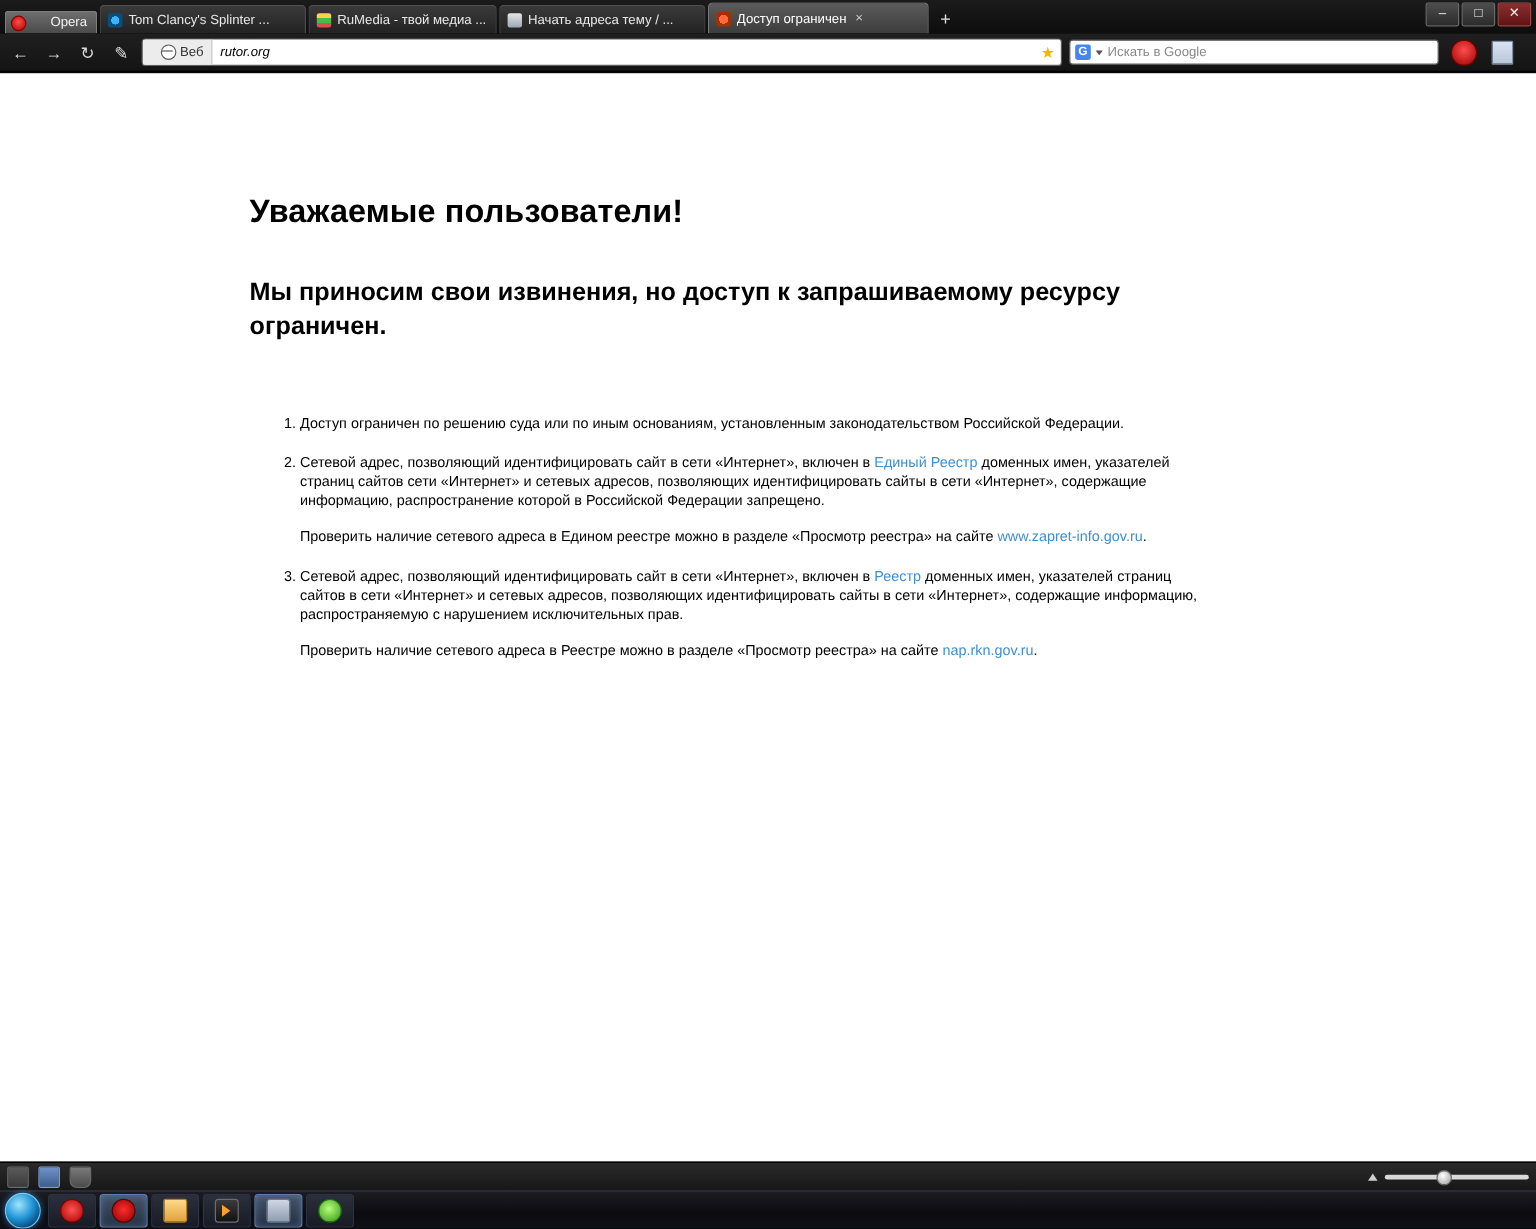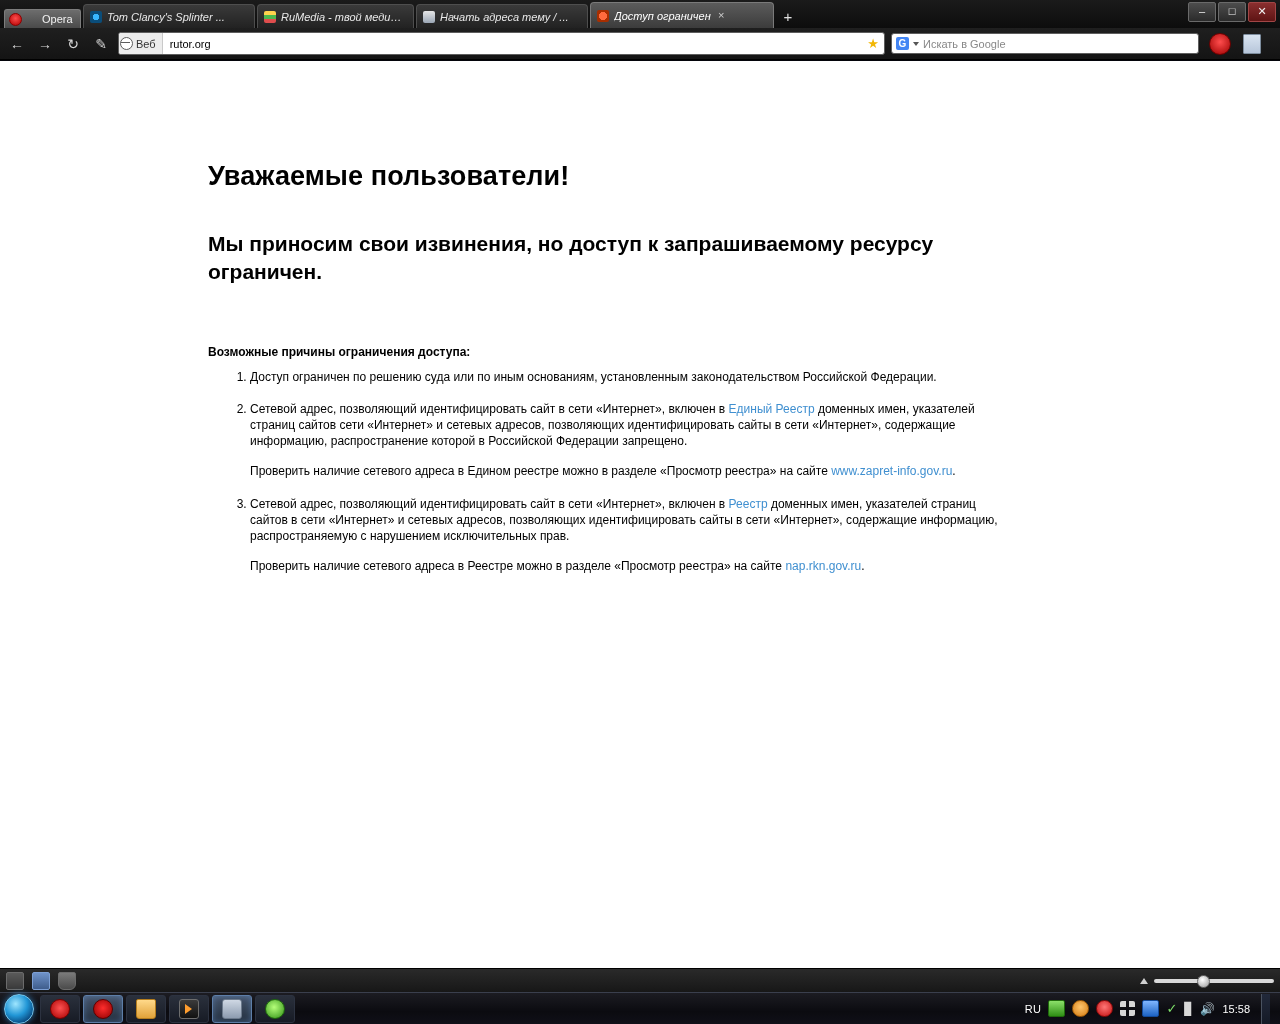--- a/index.html
+++ b/index.html
@@ -111,21 +111,21 @@
   }
   .tab .favicon {
     width: 12px; height: 12px;
     flex: 0 0 auto;
     border-radius: 2px;
   }
   .fav-splinter { background: radial-gradient(circle at 50% 50%, #37b6ff 0 40%, #0a4d7a 41% 100%); }
   .fav-rumedia  { background: linear-gradient(#ffd24d 0 33%, #4db84d 33% 66%, #e04d4d 66% 100%); }
   .fav-forum    { background: linear-gradient(#e6e6e6, #9aa6b5); }
   .fav-blocked  { background: radial-gradient(circle at 50% 50%, #ff6a3d 0 45%, #a82e00 46% 100%); }
-  .tab .label { overflow: hidden; text-overflow: ellipsis; font-style: italic; }
+  .tab .label { overflow: hidden; text-overflow: ellipsis; }
   .tab .tab-close {
     width: 11px; height: 11px;
     color: #cfcfcf;
     font-size: 11px;
     line-height: 10px;
     text-align: center;
     flex: 0 0 auto;
   }
   .newtab {
     width: 20px; height: 20px;
@@ -185,42 +185,42 @@
     display: flex;
     align-items: center;
     font-size: 11px;
     color: #111;
     overflow: hidden;
   }
   .addr-badge {
     display: flex;
     align-items: center;
     gap: 3px;
-    padding: 0 6px 0 1px;
+    padding: 0 6px 0 15px;
     height: 100%;
     background: #ececec;
     border-right: 1px solid #c9c9c9;
     color: #333;
     font-size: 11px;
   }
   .globe {
     width: 11px; height: 11px;
     border-radius: 50%;
     border: 1px solid #5c5c5c;
     background: #fff;
     position: relative;
   }
   .globe::after {
     content: "";
     position: absolute;
     left: 0; top: 4px;
     width: 9px; height: 1px;
     background: #5c5c5c;
   }
-  .addr-url { padding-left: 7px; color: #000; }
+  .addr-url { padding-left: 7px; color: #000; font-style: italic; }
   .star {
     margin-left: auto;
     margin-right: 5px;
     color: #f2b705;
     font-size: 13px;
   }
   .searchbox {
     width: 308px;
     height: 21px;
     background: #ffffff;
@@ -504,21 +504,20 @@
 
       <div class="tb-right-icon opera-round"></div>
       <div class="page-icon"></div>
     </div>
 
     <div class="page">
       <div class="content">
         <h1 class="hdr">Уважаемые пользователи!</h1>
         <h2 class="hdr2">Мы приносим свои извинения, но доступ к запрашиваемому ресурсу ограничен.</h2>
 
-        <div class="reasons-title">Возможные причины ограничения доступа:</div>
 
         <ol class="reasons">
           <li>
             <p class="para">Доступ ограничен  по решению суда или по иным основаниям, установленным законодательством Российской Федерации.</p>
           </li>
 
           <li>
             <p class="para"><span>Сетевой адрес, позволяющий идентифицировать сайт в сети «Интернет», включен в </span><a class="link" href="#">Единый Реестр</a><span> доменных имен, указателей страниц сайтов сети «Интернет» и сетевых адресов, позволяющих идентифицировать сайты в сети «Интернет», содержащие информацию, распространение которой в Российской Федерации запрещено.</span></p>
             <p class="para"><span>Проверить наличие сетевого адреса в Едином реестре можно в разделе «Просмотр реестра» на сайте </span><a class="link" href="#">www.zapret-info.gov.ru</a><span>.</span></p>
           </li>
@@ -559,27 +558,14 @@
     <div class="tb-item">
       <span class="ic ic-media"></span>
     </div>
     <div class="tb-item active">
       <span class="ic ic-win"></span>
     </div>
     <div class="tb-item">
       <span class="ic ic-green"></span>
     </div>
 
-    <div class="tray">
-      <span class="tray-lang">RU</span>
-      <span class="tray-ic ti-green"></span>
-      <span class="tray-ic ti-orange"></span>
-      <span class="tray-ic ti-red"></span>
-      <span class="tray-ic ti-grid"></span>
-      <span class="tray-ic ti-blue"></span>
-      <span class="ti-check">✓</span>
-      <span class="ti-bar">▊</span>
-      <span class="ti-spk">🔊</span>
-      <span class="clock">15:58</span>
-      <span class="show-desktop"></span>
-    </div>
   </div>
 </div>
 
 </body></html>

